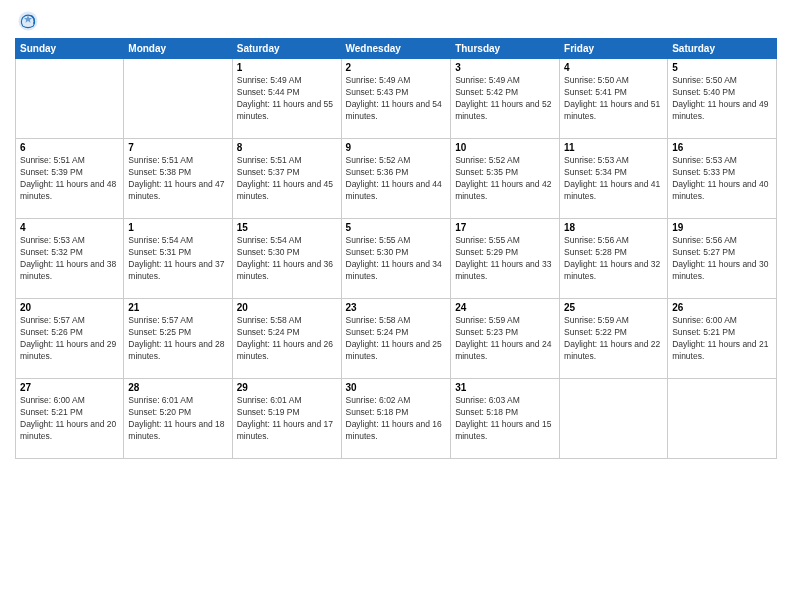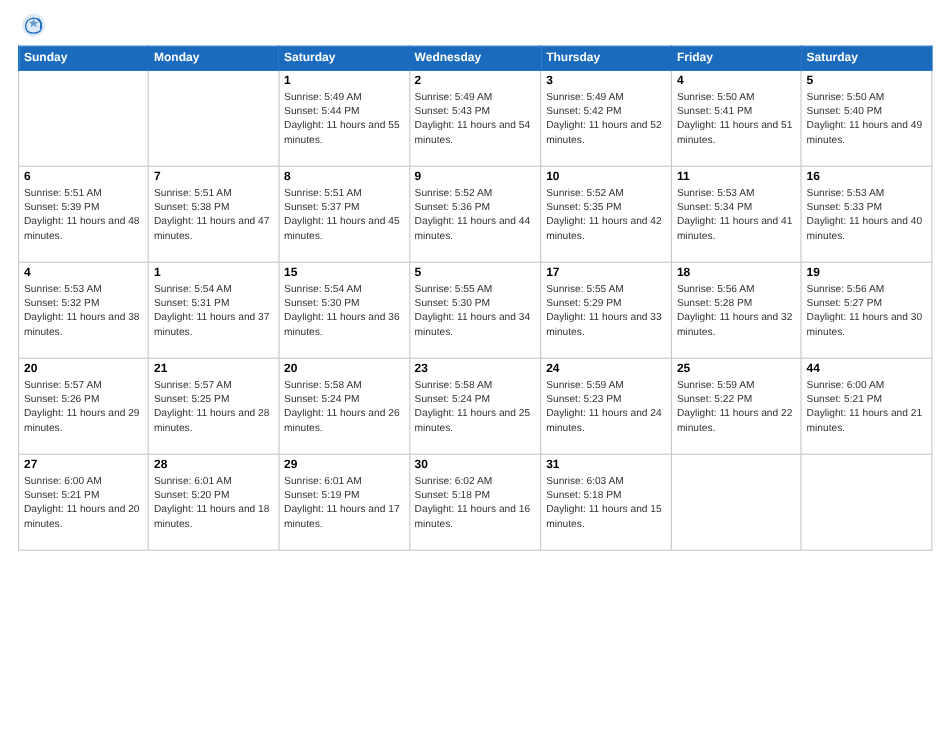--- a/index.html
+++ b/index.html
@@ -238,21 +238,21 @@
           </td>
           <td>
             <span class="day-num">24</span>
             <div class="day-info">Sunrise: 5:59 AM<br>Sunset: 5:23 PM<br>Daylight: 11 hours and 24 minutes.</div>
           </td>
           <td>
             <span class="day-num">25</span>
             <div class="day-info">Sunrise: 5:59 AM<br>Sunset: 5:22 PM<br>Daylight: 11 hours and 22 minutes.</div>
           </td>
           <td>
-            <span class="day-num">44</span>
+            <span class="day-num">26</span>
             <div class="day-info">Sunrise: 6:00 AM<br>Sunset: 5:21 PM<br>Daylight: 11 hours and 21 minutes.</div>
           </td>
         </tr>
         <tr class="week-row">
           <td>
             <span class="day-num">27</span>
             <div class="day-info">Sunrise: 6:00 AM<br>Sunset: 5:21 PM<br>Daylight: 11 hours and 20 minutes.</div>
           </td>
           <td>
             <span class="day-num">28</span>

